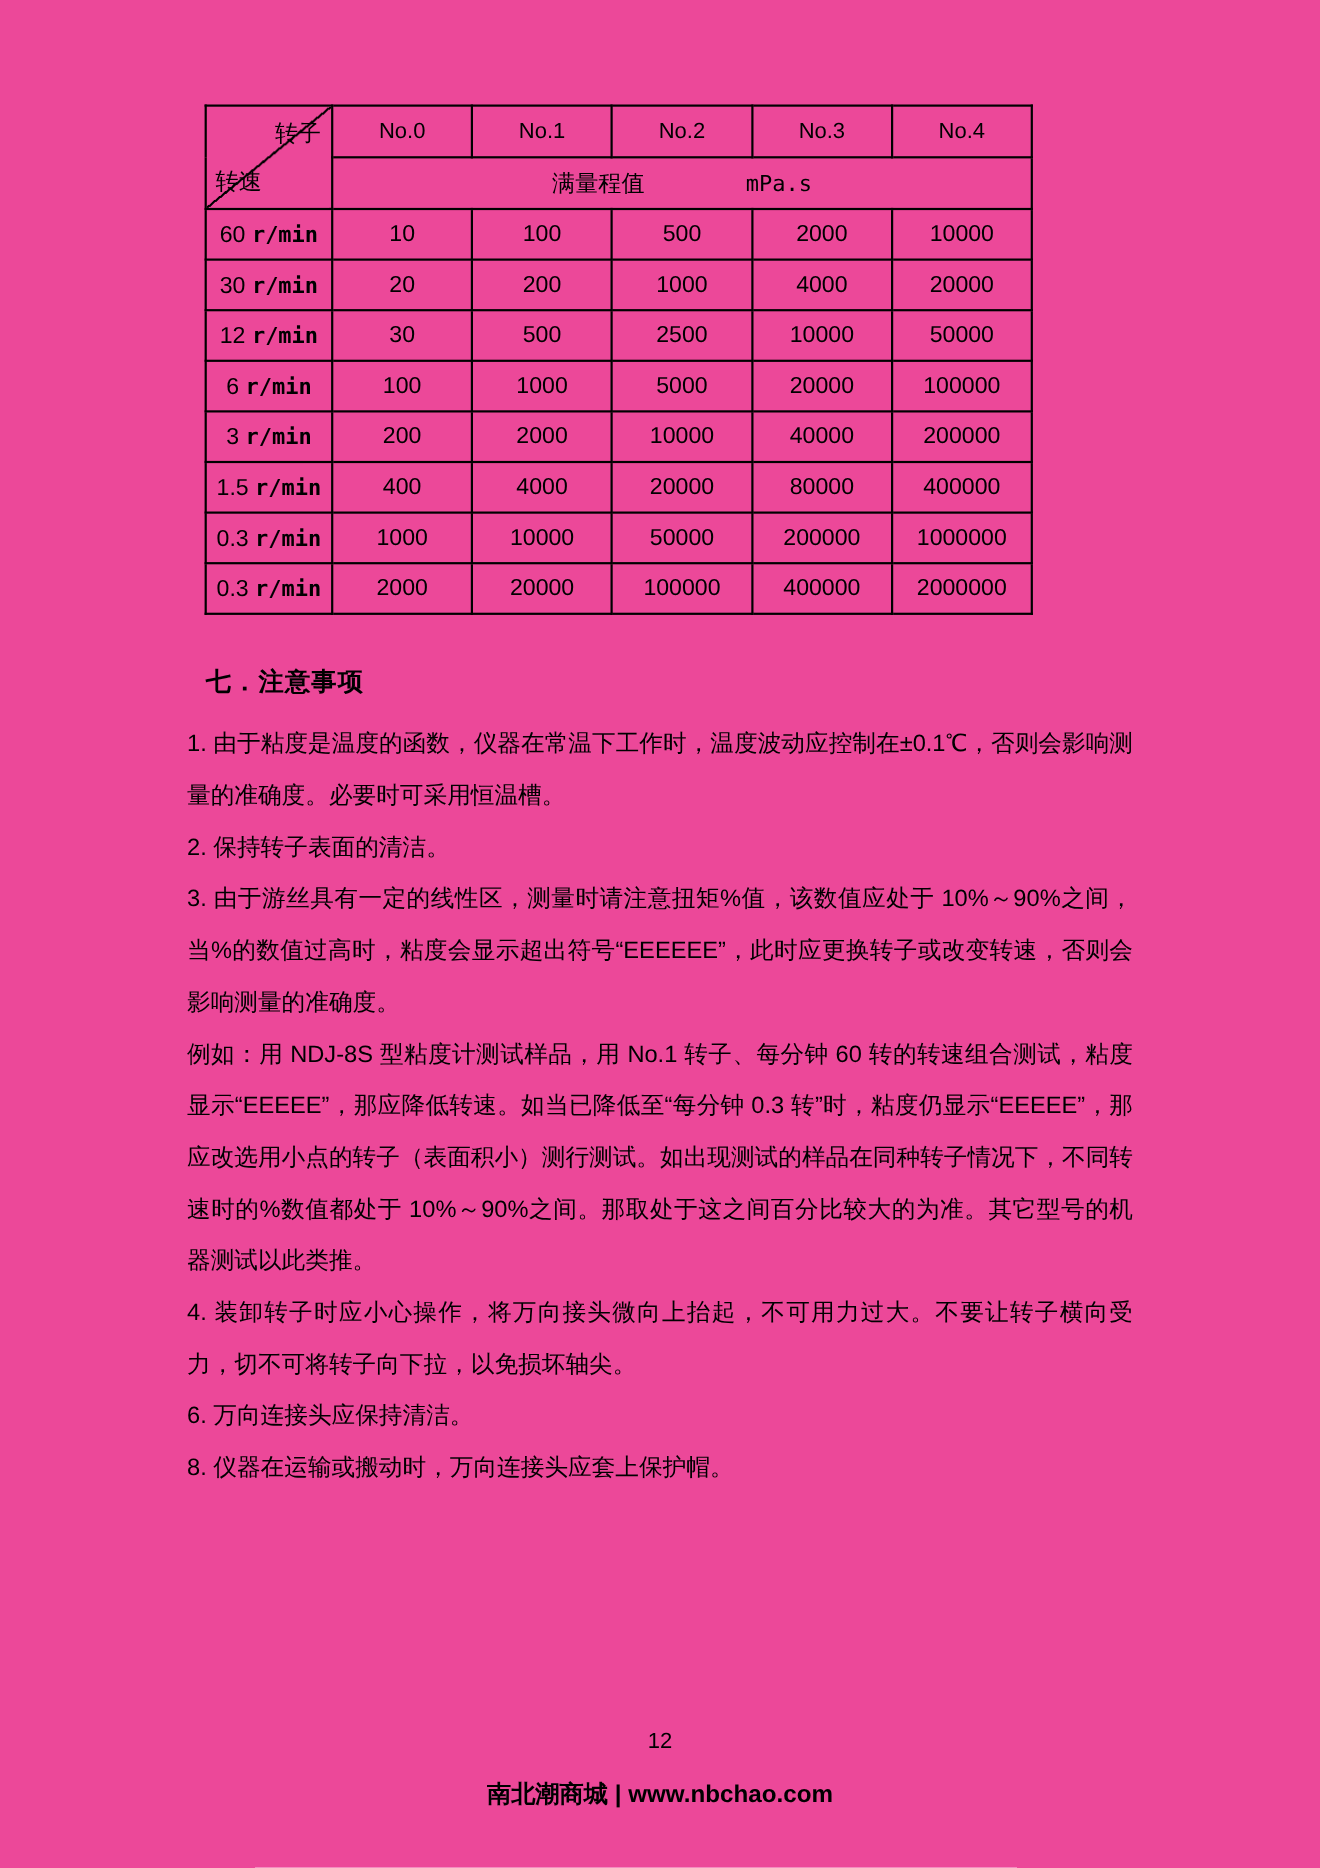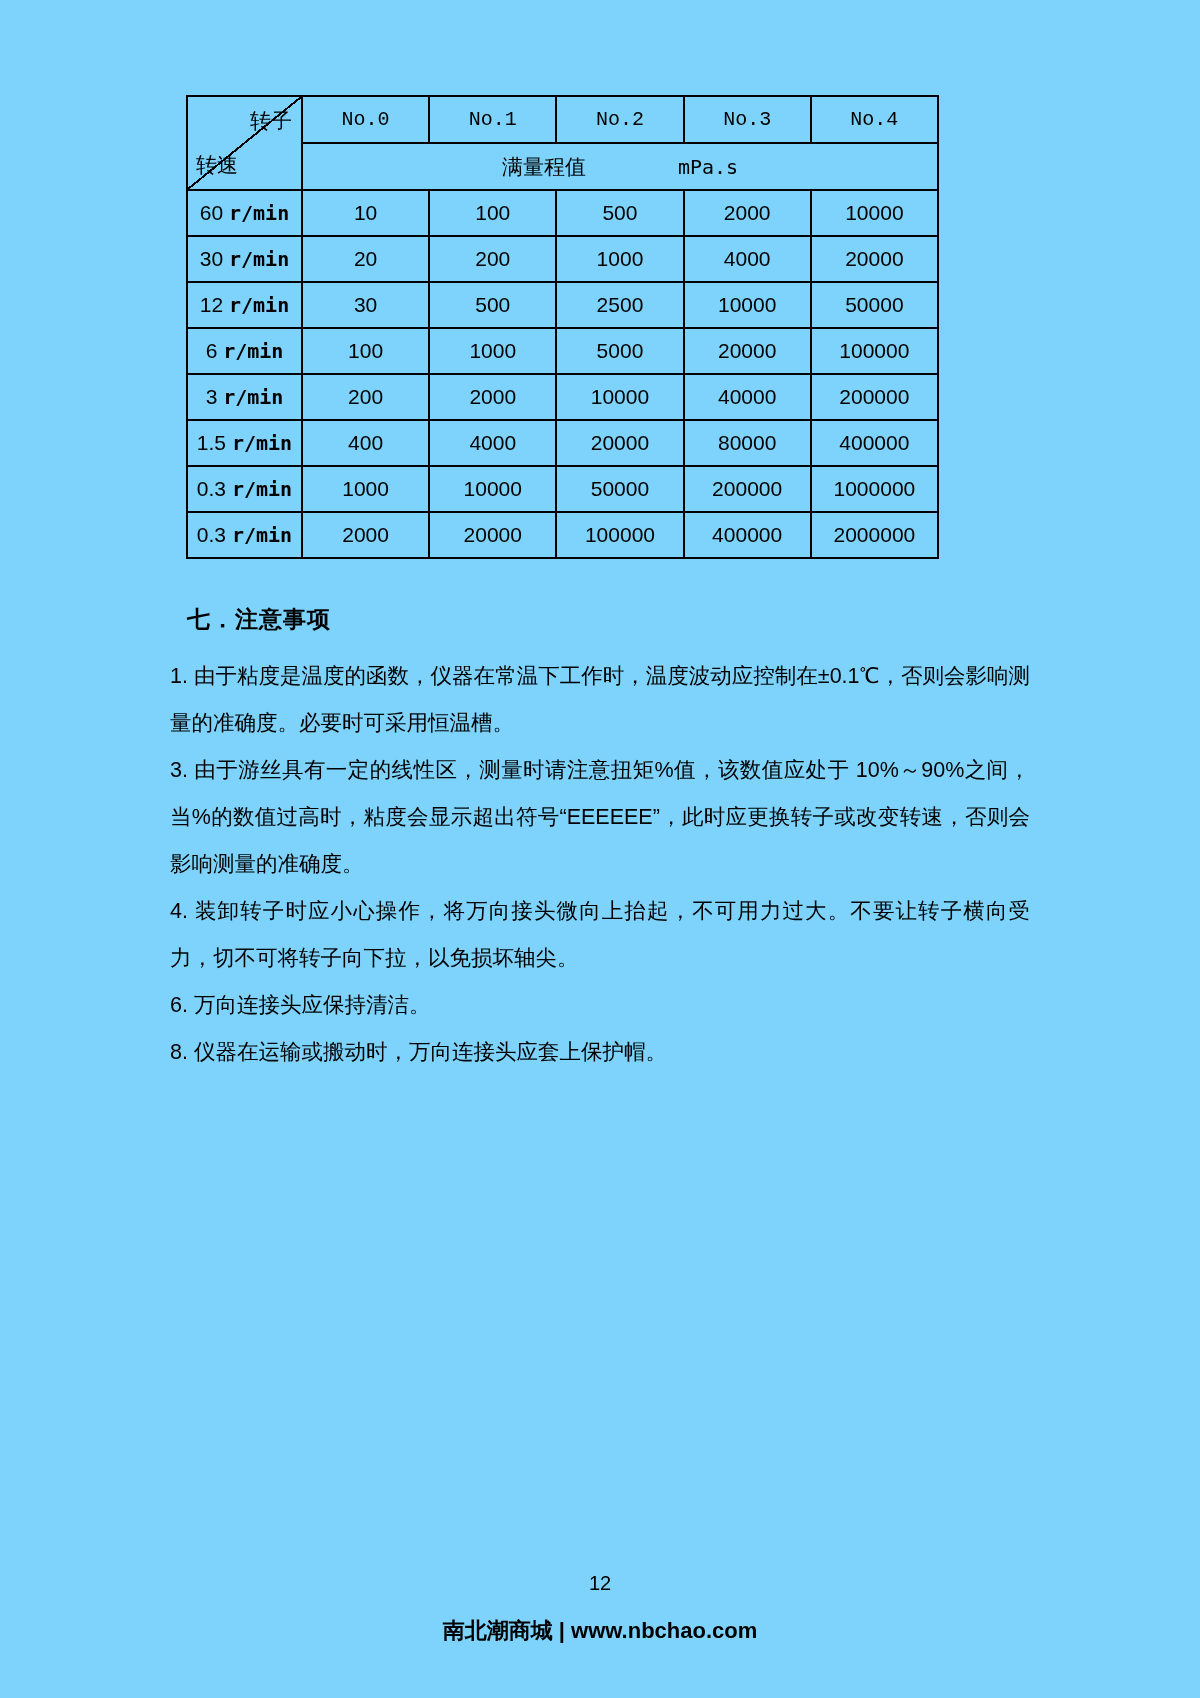--- a/index.html
+++ b/index.html
@@ -6,21 +6,21 @@
   html, body { background: #ffffff; }
   body {
     font-family: "Liberation Sans", sans-serif;
     color: #000000;
   }
   .page {
     position: relative;
     width: 1200px;
     height: 1698px;
     margin: 0 auto;
-    background: #7dd3fc;
+    background: #ec4899;
     overflow: hidden;
   }
 
   
   .fs-table {
     position: absolute;
     left: 186px;
     top: 95px;
     width: 753px;
     border-collapse: collapse;
@@ -28,21 +28,21 @@
   }
   .fs-table th, .fs-table td {
     border: 2px solid #000;
     text-align: center;
     vertical-align: middle;
     overflow: hidden;
   }
   .fs-table thead tr { height: 47px; }
   .fs-table tbody tr { height: 46px; padding-left: 23px; }
   .col-head {
-    font-family: Liberation Mono, monospace;
+    font-family: Liberation Sans, sans-serif;
     font-size: 20px;
     font-weight: normal;
   }
   .corner {
     position: relative;
     background-image: linear-gradient(to bottom right,
       transparent calc(50% - 1px), #000 calc(50% - 1px),
       #000 calc(50% + 1px), transparent calc(50% + 1px));
   }
   .corner-top {
@@ -219,21 +219,23 @@
       <td class="val-cell">400000</td>
       <td class="val-cell">2000000</td>
     </tr>
   </tbody>
   </table>
 
   <h2 class="section-heading">七．注意事项</h2>
 
   <div class="notes">
     <p>1. 由于粘度是温度的函数，仪器在常温下工作时，温度波动应控制在±0.1℃，否则会影响测量的准确度。必要时可采用恒温槽。</p>
+    <p>2. 保持转子表面的清洁。</p>
     <p>3. 由于游丝具有一定的线性区，测量时请注意扭矩%值，该数值应处于 10%～90%之间，当%的数值过高时，粘度会显示超出符号“EEEEEE”，此时应更换转子或改变转速，否则会影响测量的准确度。</p>
+    <p>例如：用 NDJ-8S 型粘度计测试样品，用 No.1 转子、每分钟 60 转的转速组合测试，粘度显示“EEEEE”，那应降低转速。如当已降低至“每分钟 0.3 转”时，粘度仍显示“EEEEE”，那应改选用小点的转子（表面积小）测行测试。如出现测试的样品在同种转子情况下，不同转速时的%数值都处于 10%～90%之间。那取处于这之间百分比较大的为准。其它型号的机器测试以此类推。</p>
     <p>4. 装卸转子时应小心操作，将万向接头微向上抬起，不可用力过大。不要让转子横向受力，切不可将转子向下拉，以免损坏轴尖。</p>
     <p>6. 万向连接头应保持清洁。</p>
     <p>8. 仪器在运输或搬动时，万向连接头应套上保护帽。</p>
   </div>
 
   <div class="page-number">12</div>
   <div class="footer-brand">南北潮商城 | www.nbchao.com</div>
 
 </div>
 

